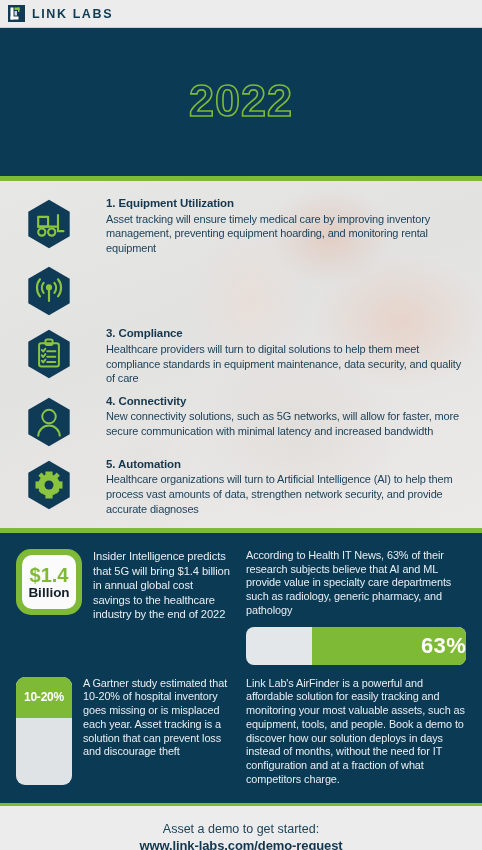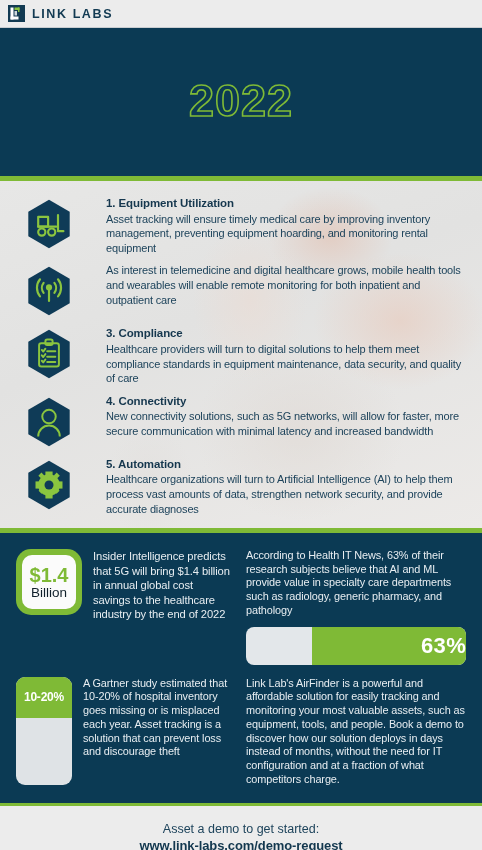--- a/index.html
+++ b/index.html
@@ -98,21 +98,21 @@
     width:66px; height:66px; flex:none;
     background:#7fba36; border-radius:15px;
     display:flex; align-items:center; justify-content:center;
   }
   .badge-inner {
     width:54px; height:54px; background:#fbfbfb; border-radius:10px;
     display:flex; flex-direction:column;
     align-items:center; justify-content:center; line-height:1;
   }
   .badge-amount { font-size:20px; font-weight:bold; color:#7fba36; }
-  .badge-unit { font-size:13.5px; font-weight:normal; color:#11202b; margin-top:1px; }
+  .badge-unit { font-size:13.5px; font-weight:bold; color:#11202b; margin-top:1px; }
 
   .stat-copy {
     font-size:11.2px; color:#e7edf1; line-height:1.30;
     letter-spacing:-0.1px; flex:1;
   }
   .stat-copy-sm { font-size:10.9px; line-height:1.26; }
 
   
   .vbar {
     width:56px; height:108px; flex:none;
@@ -207,21 +207,20 @@
               <circle cx="30" cy="26" r="3.4" fill="#8bc53f" stroke="none"></circle>
               <path d="M30 28 v13"></path>
               <path d="M24 21 a9 9 0 0 0 0 11"></path>
               <path d="M36 21 a9 9 0 0 1 0 11"></path>
               <path d="M20 17 a15 15 0 0 0 0 19"></path>
               <path d="M40 17 a15 15 0 0 1 0 19"></path>
             </g>
           </svg>
         </div>
         <div class="trend-text">
-          <div class="trend-body">As interest in telemedicine and digital healthcare grows, mobile health tools and wearables will enable remote monitoring for both inpatient and outpatient care</div>
         </div>
       </div>
 
       <div class="trend">
         <div class="hexwrap">
           <svg width="54" height="54" viewBox="0 0 60 60">
             <polygon points="30,3 53,16.5 53,43.5 30,57 7,43.5 7,16.5" fill="#0f3b57"></polygon>
             <g fill="none" stroke="#8bc53f" stroke-width="2.2" stroke-linecap="round" stroke-linejoin="round">
               <rect x="19" y="18" width="22" height="26" rx="2.5"></rect>
               <rect x="26" y="14" width="8" height="6" rx="2"></rect>

